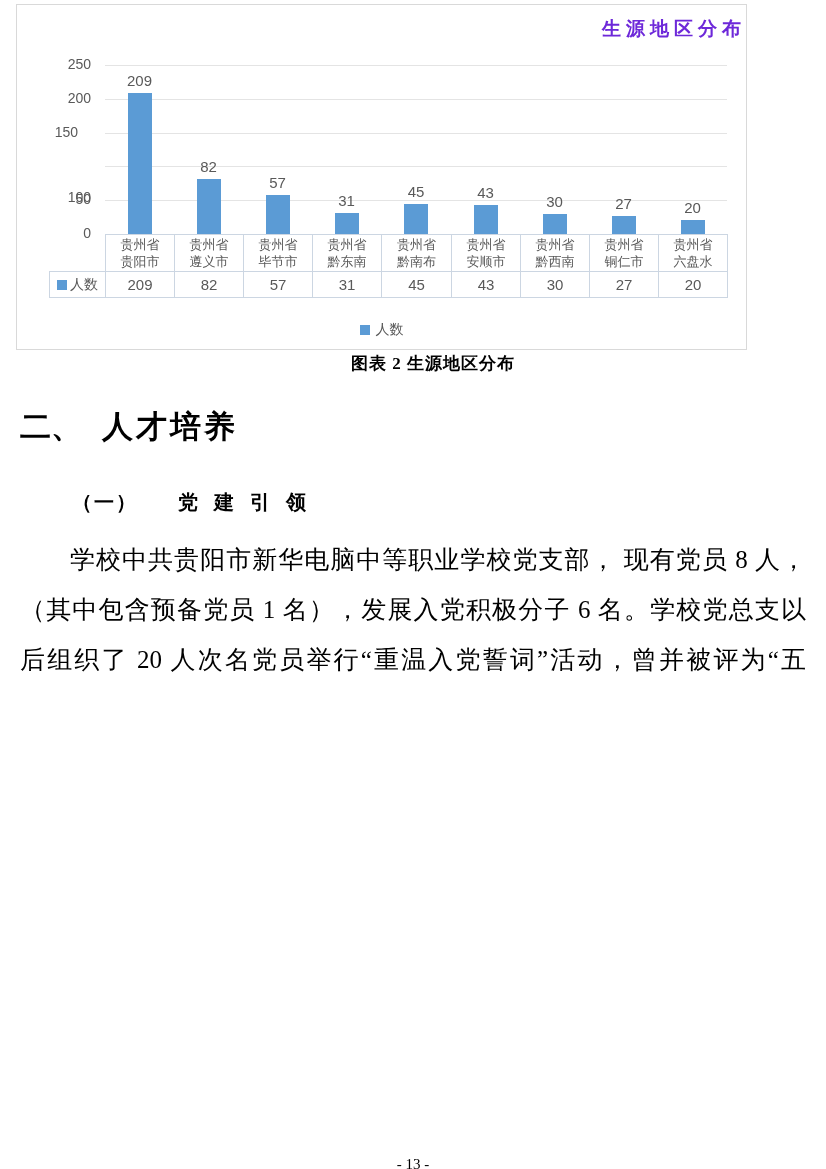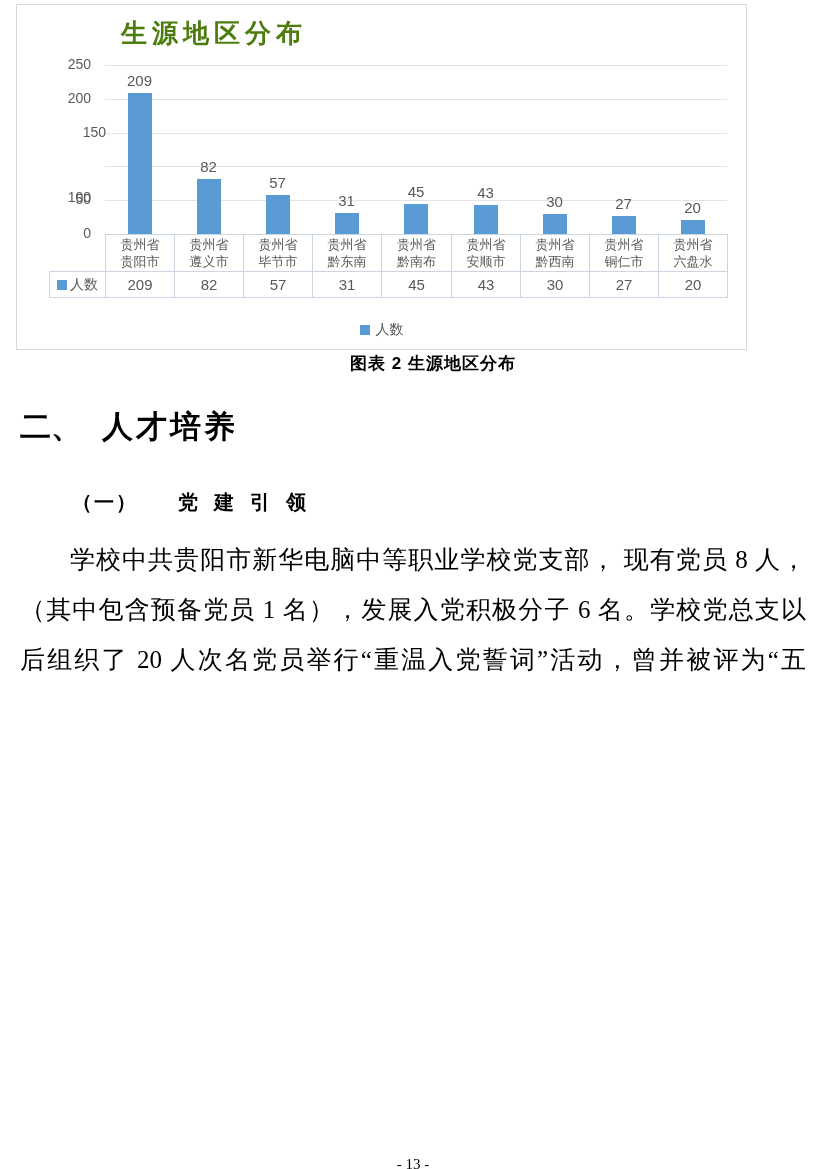--- a/index.html
+++ b/index.html
@@ -7,22 +7,22 @@
     width:826px;height:1169px;background:#ffffff;position:relative;
     font-family:"Liberation Serif",serif;color:#000;overflow:hidden;
   }
   
   .chart-wrap{
     position:absolute;left:16px;top:4px;width:729px;height:344px;
     border:1px solid #d9d9d9;background:#fff;
     font-family:"Liberation Sans",sans-serif;color:#595959;
   }
   .chart-title{
-    position:absolute;top:11px;left:104px;right:0;text-align:left;
-    font-size:26px;font-weight:bold;color:#4d7c0f;letter-spacing:5px;
+    position:absolute;top:11px;left:104px;right:0;text-align:right;
+    font-size:19px;font-weight:bold;color:#6d28d9;letter-spacing:5px;
   }
   .gridline{position:absolute;height:1px;background:#e4e4e4;}
   .ytick{position:absolute;width:48px;text-align:right;font-size:14px;color:#595959;}
   .bar{position:absolute;background:#5b9bd5;}
   .bar-label{position:absolute;text-align:center;font-size:15px;color:#595959;}
   .cat-cell{
     position:absolute;box-sizing:border-box;border:1px solid #ccd6e2;
     font-size:13px;line-height:17px;text-align:center;
     display:flex;flex-direction:column;justify-content:center;background:#fff;
   }
@@ -35,21 +35,21 @@
     font-size:14px;display:flex;align-items:center;justify-content:center;gap:3px;background:#fff;
   }
   .swatch{width:10px;height:10px;background:#5b9bd5;display:inline-block;flex:none;}
   .chart-legend{
     position:absolute;left:0;right:0;top:316px;display:flex;
     align-items:center;justify-content:center;gap:6px;font-size:14px;color:#595959;
   }
   
   .caption{
     position:absolute;top:352px;left:40px;right:0;text-align:center;
-    font-family:Liberation Sans, sans-serif;font-weight:bold;font-size:17px;color:#000;
+    font-family:Liberation Serif, serif;font-weight:bold;font-size:17px;color:#000;
     letter-spacing:1px;
   }
   .h1{
     position:absolute;top:406px;left:20px;
     font-family:"Liberation Sans",sans-serif;font-weight:bold;font-size:31px;
     letter-spacing:3px;color:#000;
   }
   .h1 .h1-num{margin-right:20px;letter-spacing:0;}
   .h2{
     position:absolute;top:489px;left:72px;
@@ -74,21 +74,21 @@
 
 <div class="chart-wrap" id="chart">
   <div class="chart-title">生源地区分布</div>
 
   <div class="ytick" style="left: 26px; top: 220px;">0</div>
     <div class="gridline" style="left: 88px; width: 622px; top: 195px;"></div>
     <div class="ytick" style="left: 26px; top: 186px;">50</div>
     <div class="gridline" style="left: 88px; width: 622px; top: 161px;"></div>
     <div class="ytick" style="left: 26px; top: 152px; margin-top: 32px;">100</div>
     <div class="gridline" style="left: 88px; width: 622px; top: 128px;"></div>
-    <div class="ytick" style="left: 41px; top: 119px;">150</div>
+    <div class="ytick" style="left: 13px; top: 119px;">150</div>
     <div class="gridline" style="left: 88px; width: 622px; top: 94px;"></div>
     <div class="ytick" style="left: 26px; top: 85px;">200</div>
     <div class="gridline" style="left: 88px; width: 622px; top: 60px;"></div>
     <div class="ytick" style="left: 26px; top: 51px;">250</div>
     <div class="bar" style="left: 111px; width: 24px; top: 88px; height: 141px; background: rgb(91, 155, 213);"></div>
     <div class="bar-label" style="left: 88px; width: 69px; top: 67px;">209</div>
     <div class="cat-cell" style="left: 88px; width: 70px; top: 229px; height: 38px;">
       <div>贵州省</div>
       <div>贵阳市</div>
     </div>

